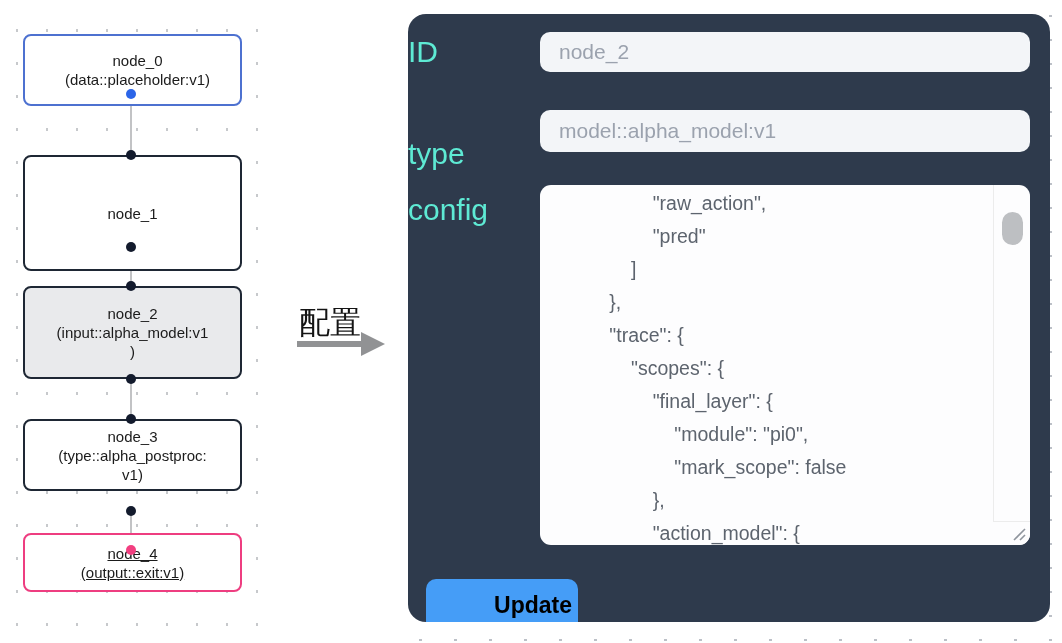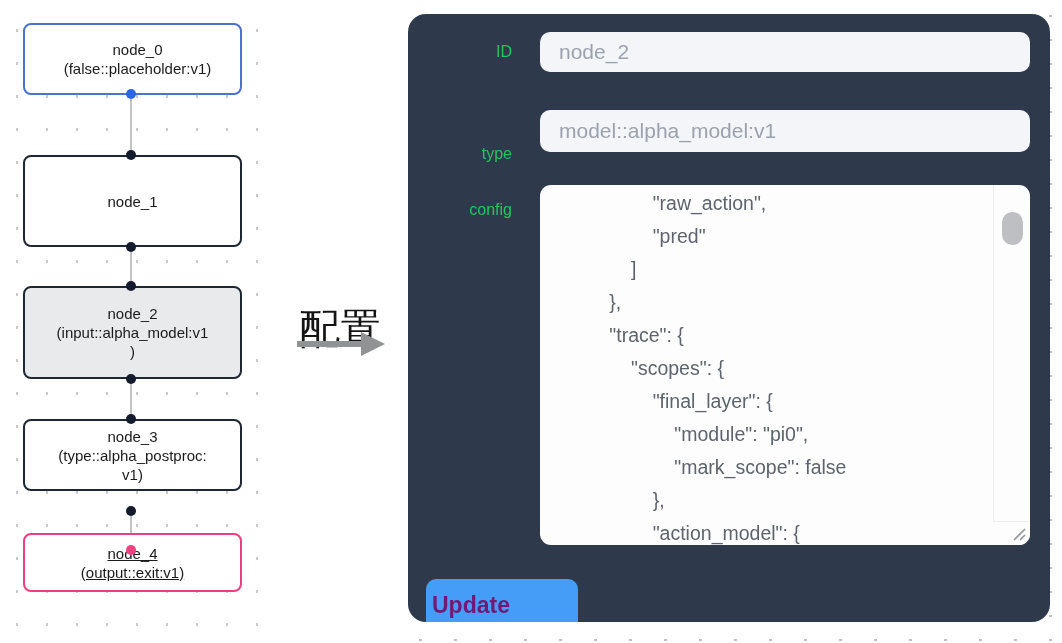--- a/index.html
+++ b/index.html
@@ -24,47 +24,47 @@
 
   
   .node{
     position:absolute;left:23px;width:219px;box-sizing:border-box;
     background:#ffffff;border:2px solid #1e2734;border-radius:8px;
     display:flex;flex-direction:column;justify-content:center;align-items:center;
     text-align:center;color:#1b1b1b;font-size:15px;line-height:19px;
   }
   .node-title{font-weight:400;}
   .node-subtitle{white-space:pre-line;}
-  #node-0{top:23px;height:72px;border-color:#4d71d0;padding-left:10px;}
-  #node-1{top:155px;height:92px;}
+  #node-0{top:34px;height:72px;border-color:#4d71d0;padding-left:10px;}
+  #node-1{top:155px;height:116px;}
   #node-2{top:286px;height:93px;background:#e9eaec;border-width:2.5px;}
   #node-3{top:419px;height:72px;}
   #node-4{top:533px;height:59px;border-color:#ee3d80;text-decoration:underline;}
 
   .edge{position:absolute;left:130px;width:2px;background:#c2c3c5;}
   .port{position:absolute;left:126px;width:10px;height:10px;border-radius:50%;background:#131b2d;}
   .port-blue{background:#2b65e8;}
   .port-pink{background:#f23f80;}
 
   
-  .cfg-label{position:absolute;left:299px;top:302px;font-size:41px;color:#141414;}
+  .cfg-label{position:absolute;left:299px;top:302px;font-size:31px;color:#141414;}
   .arrow-shaft{position:absolute;left:297px;top:341px;width:68px;height:6px;background:#919294;}
   .arrow-head{
     position:absolute;left:361px;top:332px;width:0;height:0;
     border-left:24px solid #919294;border-top:12px solid transparent;border-bottom:12px solid transparent;
   }
 
   
   .panel{
     position:absolute;left:408px;top:14px;width:642px;height:608px;
     background:#2e3a4c;border-radius:18px;overflow:hidden;
   }
   .field-label{
-    position:absolute;left:0;width:104px;text-align:right;
-    color:#22c55e;font-size:16px;
+    position:absolute;left:0;width:104px;text-align:left;
+    color:#5eead4;font-size:30px;
   }
   #lbl-id{top:18px;height:40px;line-height:40px;}
   #lbl-type{top:112px;height:42px;line-height:42px;margin-top:7px;}
   #lbl-config{top:176px;height:40px;line-height:40px;}
 
   .text-input{
     position:absolute;left:132px;width:490px;box-sizing:border-box;
     background:#f3f5f8;border:none;outline:none;border-radius:10px;
     color:#9ba2ae;font-size:21px;padding:0 0 0 19px;
     font-family:"Liberation Sans",sans-serif;
@@ -91,40 +91,40 @@
   }
   .scroll-corner{
     position:absolute;right:0;bottom:0;width:37px;height:24px;
     border-top:1px solid #ececec;box-sizing:border-box;background:#fdfdfe;
   }
   .resize-icon{position:absolute;right:3px;bottom:3px;}
 
   .update-btn{
     position:absolute;left:18px;top:565px;width:152px;height:52px;
     background:#459df7;border:none;border-radius:10px;
-    color:#701a75;font-size:23px;font-weight:600;
-    font-family:"Liberation Sans",sans-serif;text-align:left;
+    color:#000000;font-size:23px;font-weight:600;
+    font-family:"Liberation Sans",sans-serif;text-align:right;
   }
 </style>
 </head>
 <body>
 
 <div class="stage">
 
   <div class="dots-left"></div>
   <div class="dots-right"></div>
 
   <div class="edge" style="top:94px;height:61px"></div>
   <div class="edge" style="top:247px;height:39px"></div>
   <div class="edge" style="top:379px;height:40px"></div>
   <div class="edge" style="top:511px;height:39px"></div>
 
   <div class="node" id="node-0">
     <div class="node-title">node_0</div>
-    <div class="node-subtitle">(false::placeholder:v1)</div>
+    <div class="node-subtitle">(data::placeholder:v1)</div>
   </div>
   <div class="node" id="node-1">
     <div class="node-title">node_1</div>
   </div>
   <div class="node" id="node-2">
     <div class="node-title">node_2</div>
     <div class="node-subtitle">(input::alpha_model:v1
 )</div>
   </div>
   <div class="node" id="node-3">

